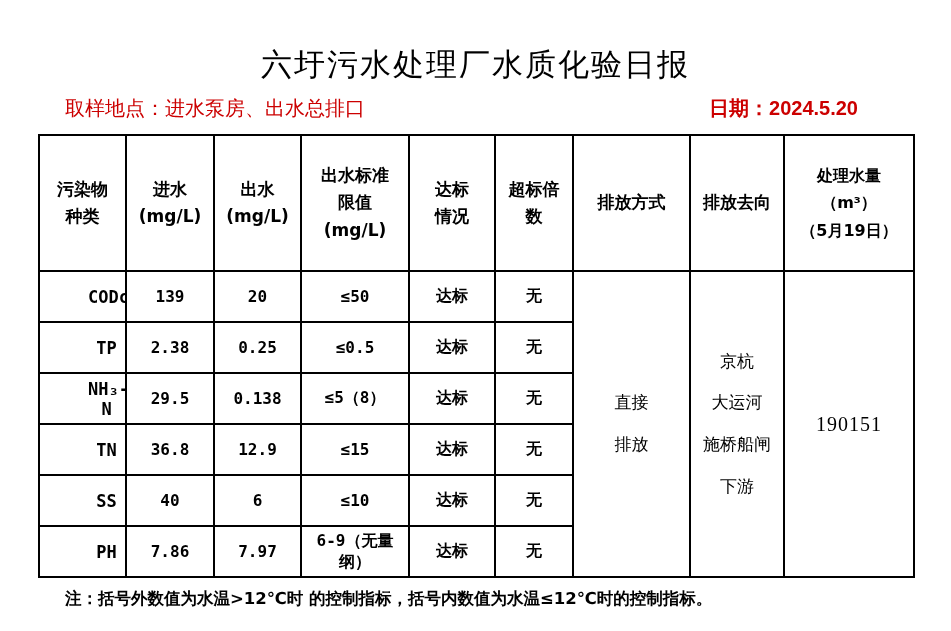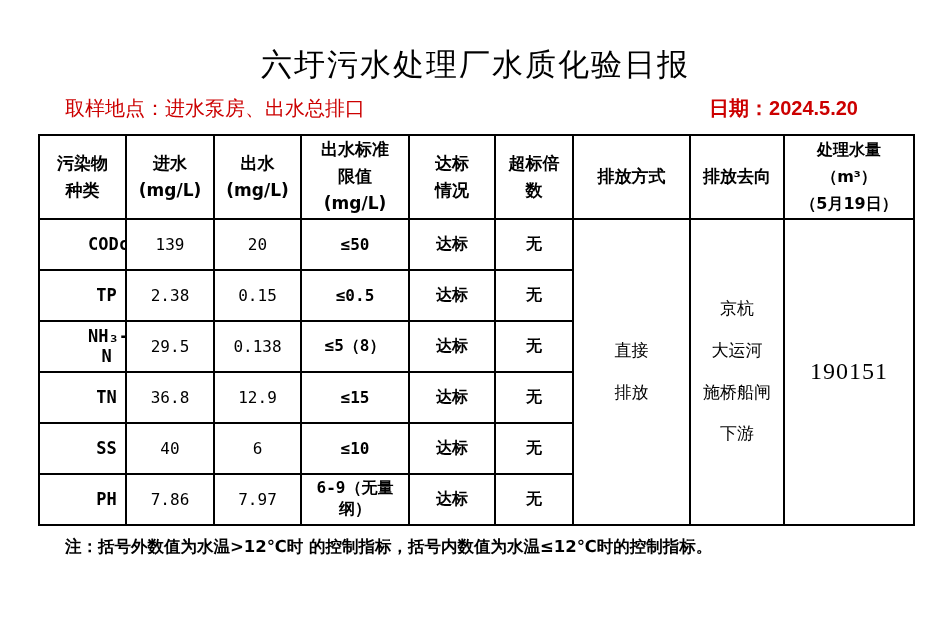--- a/index.html
+++ b/index.html
@@ -50,60 +50,60 @@
     margin-top: 12px;
   }
   .report th, .report td {
     border: 2px solid #000000;
     text-align: center;
     vertical-align: middle;
     white-space: pre-line;
     padding: 0;
     overflow: hidden;
   }
-  .report thead tr { height: 83px; }
+  .report thead tr { height: 136px; }
   .report tbody tr { height: 51px; }
 
   .report th {
     font-weight: 700;
     font-size: 17px;
     line-height: 1.6;
   }
   th.hdr-volume { font-size: 16px; line-height: 1.7; }
 
   td.pollutant {
     font-family: "DejaVu Sans Mono", monospace;
     font-weight: 700;
     font-size: 17px;
     padding-left: 48px;
   }
   td.num {
     font-family: "DejaVu Sans Mono", monospace;
-    font-weight: 400;
+    font-weight: 700;
     font-size: 16px;
   }
   td.limit {
     font-family: "DejaVu Sans Mono", monospace;
     font-weight: 700;
     font-size: 16px;
   }
   td.cjk {
     font-weight: 700;
     font-size: 16px;
   }
   td.mode, td.dest {
     font-weight: 400;
     font-size: 17px;
     line-height: 2.45;
     margin-top: 24px;
   }
   td.volume {
     font-family: "Liberation Serif", "DejaVu Serif", serif;
     font-weight: 400;
-    font-size: 24px;
+    font-size: 20px;
     letter-spacing: 1px;
   }
 
   .note {
     margin: 10px 0 0 27px;
     font-weight: 700;
     font-size: 16.5px;
   }
 </style>
 </head>
@@ -164,21 +164,21 @@
 排放</td>
         <td class="dest" rowspan="6">京杭
 大运河
 施桥船闸
 下游</td>
         <td class="volume" rowspan="6">190151</td>
       </tr>
       <tr>
         <td class="pollutant">TP</td>
         <td class="num">2.38</td>
-        <td class="num">0.15</td>
+        <td class="num">0.25</td>
         <td class="limit">≤0.5</td>
         <td class="cjk">达标</td>
         <td class="cjk">无</td>
       </tr>
       <tr>
         <td class="pollutant">NH₃-N</td>
         <td class="num">29.5</td>
         <td class="num">0.138</td>
         <td class="limit">≤5（8）</td>
         <td class="cjk">达标</td>

